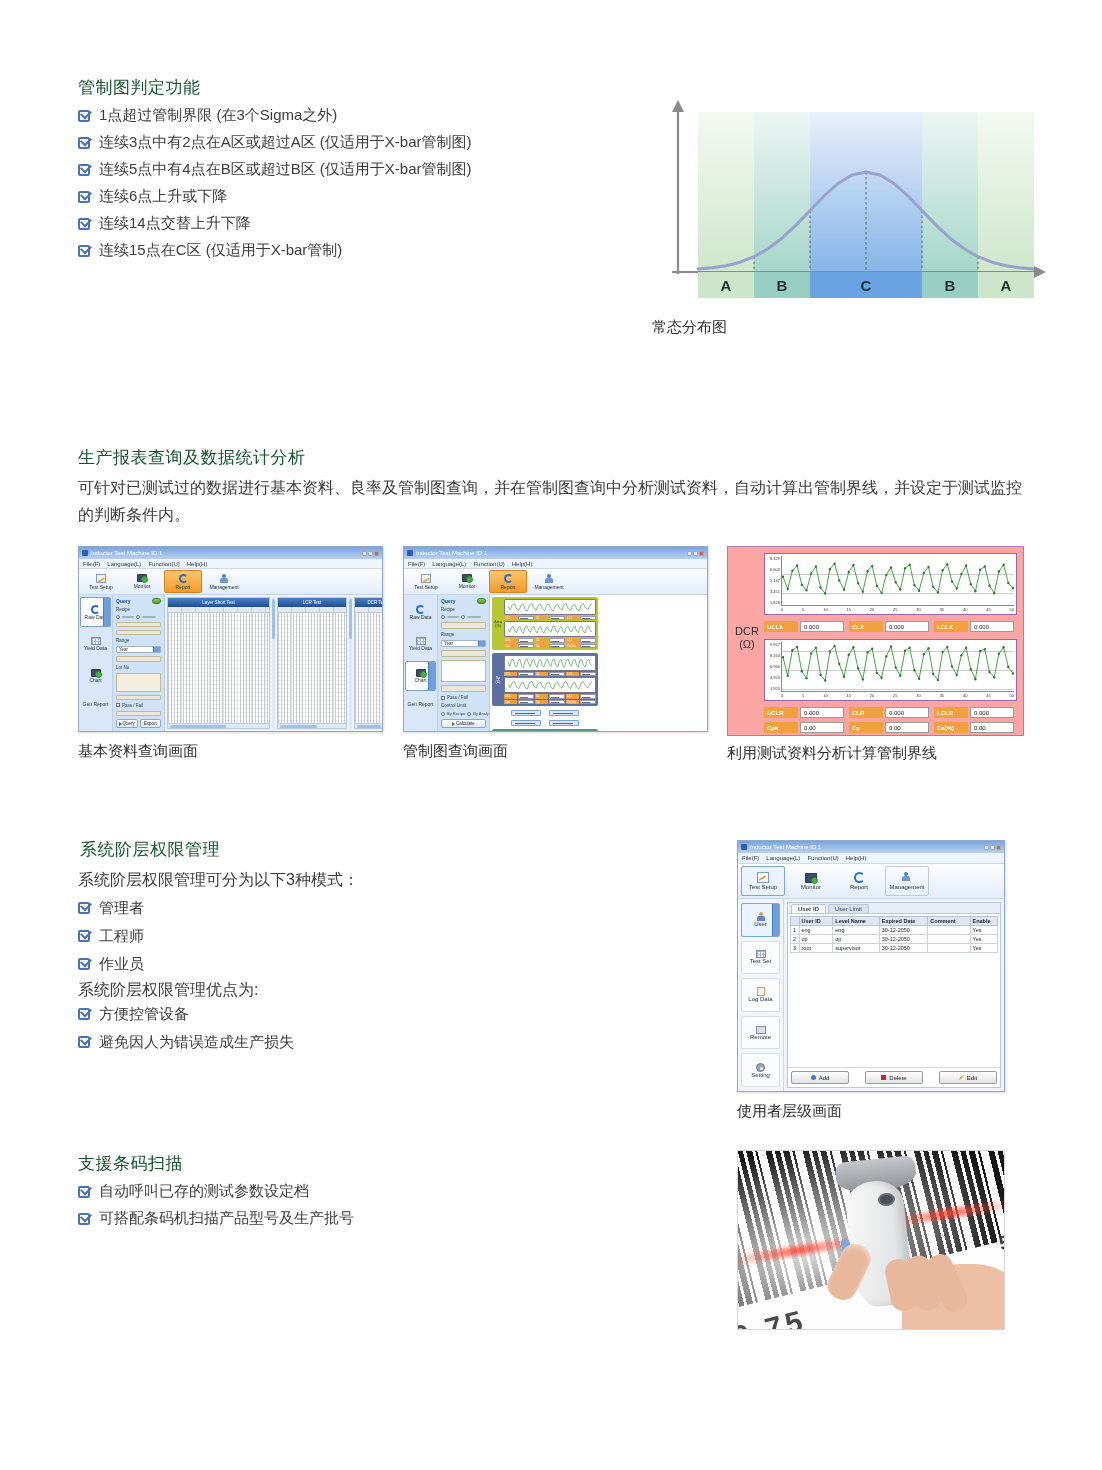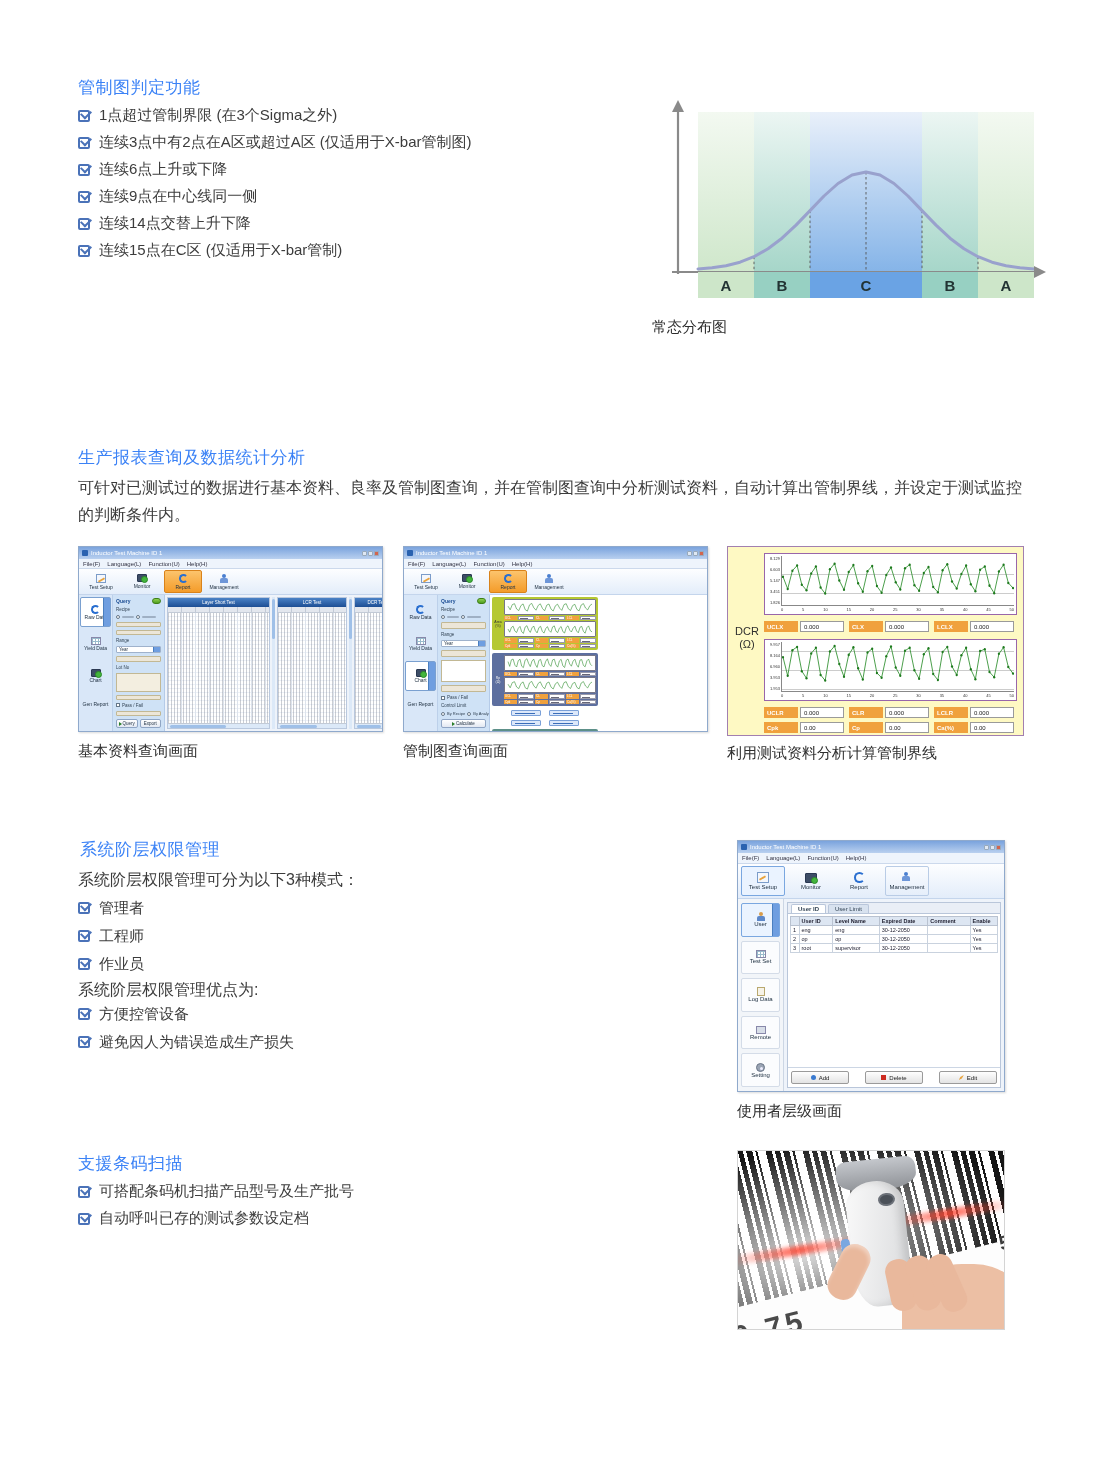--- a/index.html
+++ b/index.html
@@ -1,21 +1,21 @@
 <!DOCTYPE html>
 <html><head>
 <meta charset="utf-8">
 <style>
   * { margin:0; padding:0; box-sizing:border-box; }
   html,body { background:#fff; }
   body { font-family:"Liberation Sans","DejaVu Sans",sans-serif; color:#3d3d3d; }
   .page { position:relative; width:1102px; height:1470px; background:#fff; overflow:hidden; }
 
   
-  .sec-title { position:absolute; font-size:17px; color:#3b82f6; letter-spacing:.5px; }
+  .sec-title { position:absolute; font-size:17px; color:#14532d; letter-spacing:.5px; }
   .body-text { position:absolute; font-size:16px; color:#3c3c3c; line-height:27px; }
   .caption { position:absolute; font-size:15px; color:#2e2e2e; }
 
   
   .checklist { position:absolute; list-style:none; }
   .checklist li { display:flex; align-items:center; height:27px; font-size:15px; color:#3c3c3c; }
   .cb { position:relative; width:12px; height:12px; border:2px solid #4a72b8; border-radius:2px; margin-right:9px; flex:none; }
   .cb::after { content:""; position:absolute; left:1px; top:-2px; width:8px; height:5px;
                border-left:2px solid #4a72b8; border-bottom:2px solid #4a72b8; transform:rotate(-45deg); }
 
@@ -110,21 +110,21 @@
   .strip svg { position:absolute; left:2px; top:1px; }
   .chiprow { height:4.5px; display:flex; gap:1px; }
   .chiprow .chipk { flex:0 0 13px; background:#f0a13d; color:#fff; font-size:3px; line-height:4.5px; padding-left:1px; overflow:hidden; }
   .chiprow .chipv { flex:0 0 16px; background:#fff; border:.5px solid #99a; position:relative; }
   .chiprow .chipv::after { content:""; position:absolute; left:1px; top:1.5px; width:8px; height:1px; background:#667; }
   .linkrow { width:106px; height:7px; display:flex; align-items:center; justify-content:center; gap:8px; }
   .linkchip { width:30px; height:6px; background:#dce8fa; border:1px solid #7aa0d8; border-radius:1px; position:relative; }
   .linkchip::after { content:""; position:absolute; left:3px; top:2.2px; width:20px; height:1.2px; background:#3a6db8; }
 
   
-  .shot3 { position:absolute; left:727px; top:546px; width:297px; height:190px; background:#fef9c3; border:1px solid #a27fb0; }
+  .shot3 { position:absolute; left:727px; top:546px; width:297px; height:190px; background:#fca5a5; border:1px solid #a27fb0; }
   .dcr-label { position:absolute; left:7px; top:78px; font-size:11px; line-height:13px; color:#2e2e2e; text-align:center; }
   .an-chart { position:absolute; left:36px; width:253px; height:62px; background:#fff; border:1px solid #96a; display:flex; padding:2px 2px 0 1px; }
   .an-yticks { width:15px; display:flex; flex-direction:column; justify-content:space-between; align-items:flex-end; padding:1px 1px 9px 0; }
   .an-yticks span { font-size:4px; color:#333; line-height:4px; }
   .an-plotwrap { flex:1; display:flex; flex-direction:column; min-width:0; }
   .an-plot { flex:1; position:relative; border-left:1px solid #888; border-bottom:1px solid #888;
       background-image:repeating-linear-gradient(180deg, transparent 0 9px, #ccc 9px 9.5px); }
   .an-plot svg { position:absolute; inset:0; }
   .an-xticks { height:8px; display:flex; justify-content:space-between; padding:1px 0 0 0; }
   .an-xticks span { font-size:4px; color:#333; }
@@ -187,25 +187,25 @@
     <li>
         <span class="cb"></span>
         <span>1点超过管制界限 (在3个Sigma之外)</span>
       </li>
     <li>
         <span class="cb"></span>
         <span>连续3点中有2点在A区或超过A区 (仅适用于X-bar管制图)</span>
       </li>
     <li>
         <span class="cb"></span>
+        <span>连续5点中有4点在B区或超过B区 (仅适用于X-bar管制图)</span>
+      </li>
+    <li>
+        <span class="cb"></span>
         <span>连续6点上升或下降</span>
-      </li>
-    <li>
-        <span class="cb"></span>
-        <span>连续9点在中心线同一侧</span>
       </li>
     <li>
         <span class="cb"></span>
         <span>连续14点交替上升下降</span>
       </li>
     <li>
         <span class="cb"></span>
         <span>连续15点在C区 (仅适用于X-bar管制)</span>
       </li>
   </ul>
@@ -917,25 +917,25 @@
         </div>
       </div>
     </div>
   </div>
   <div class="caption" style="left:737px; top:1102px;">使用者层级画面</div>
 
   <div class="sec-title" style="left:78px; top:1152px;">支援条码扫描</div>
   <ul class="checklist" style="left:78px; top:1178px;">
     <li>
         <span class="cb"></span>
+        <span>自动呼叫已存的测试参数设定档</span>
+      </li>
+    <li>
+        <span class="cb"></span>
         <span>可搭配条码机扫描产品型号及生产批号</span>
-      </li>
-    <li>
-        <span class="cb"></span>
-        <span>自动呼叫已存的测试参数设定档</span>
       </li>
   </ul>
 
   <div class="photo">
     <div class="sheet">
       <div class="bars"></div>
       <div class="bars-fade"></div>
       <div class="digits-l">0 75</div>
       <div class="digits-r">584637</div>
     </div>

